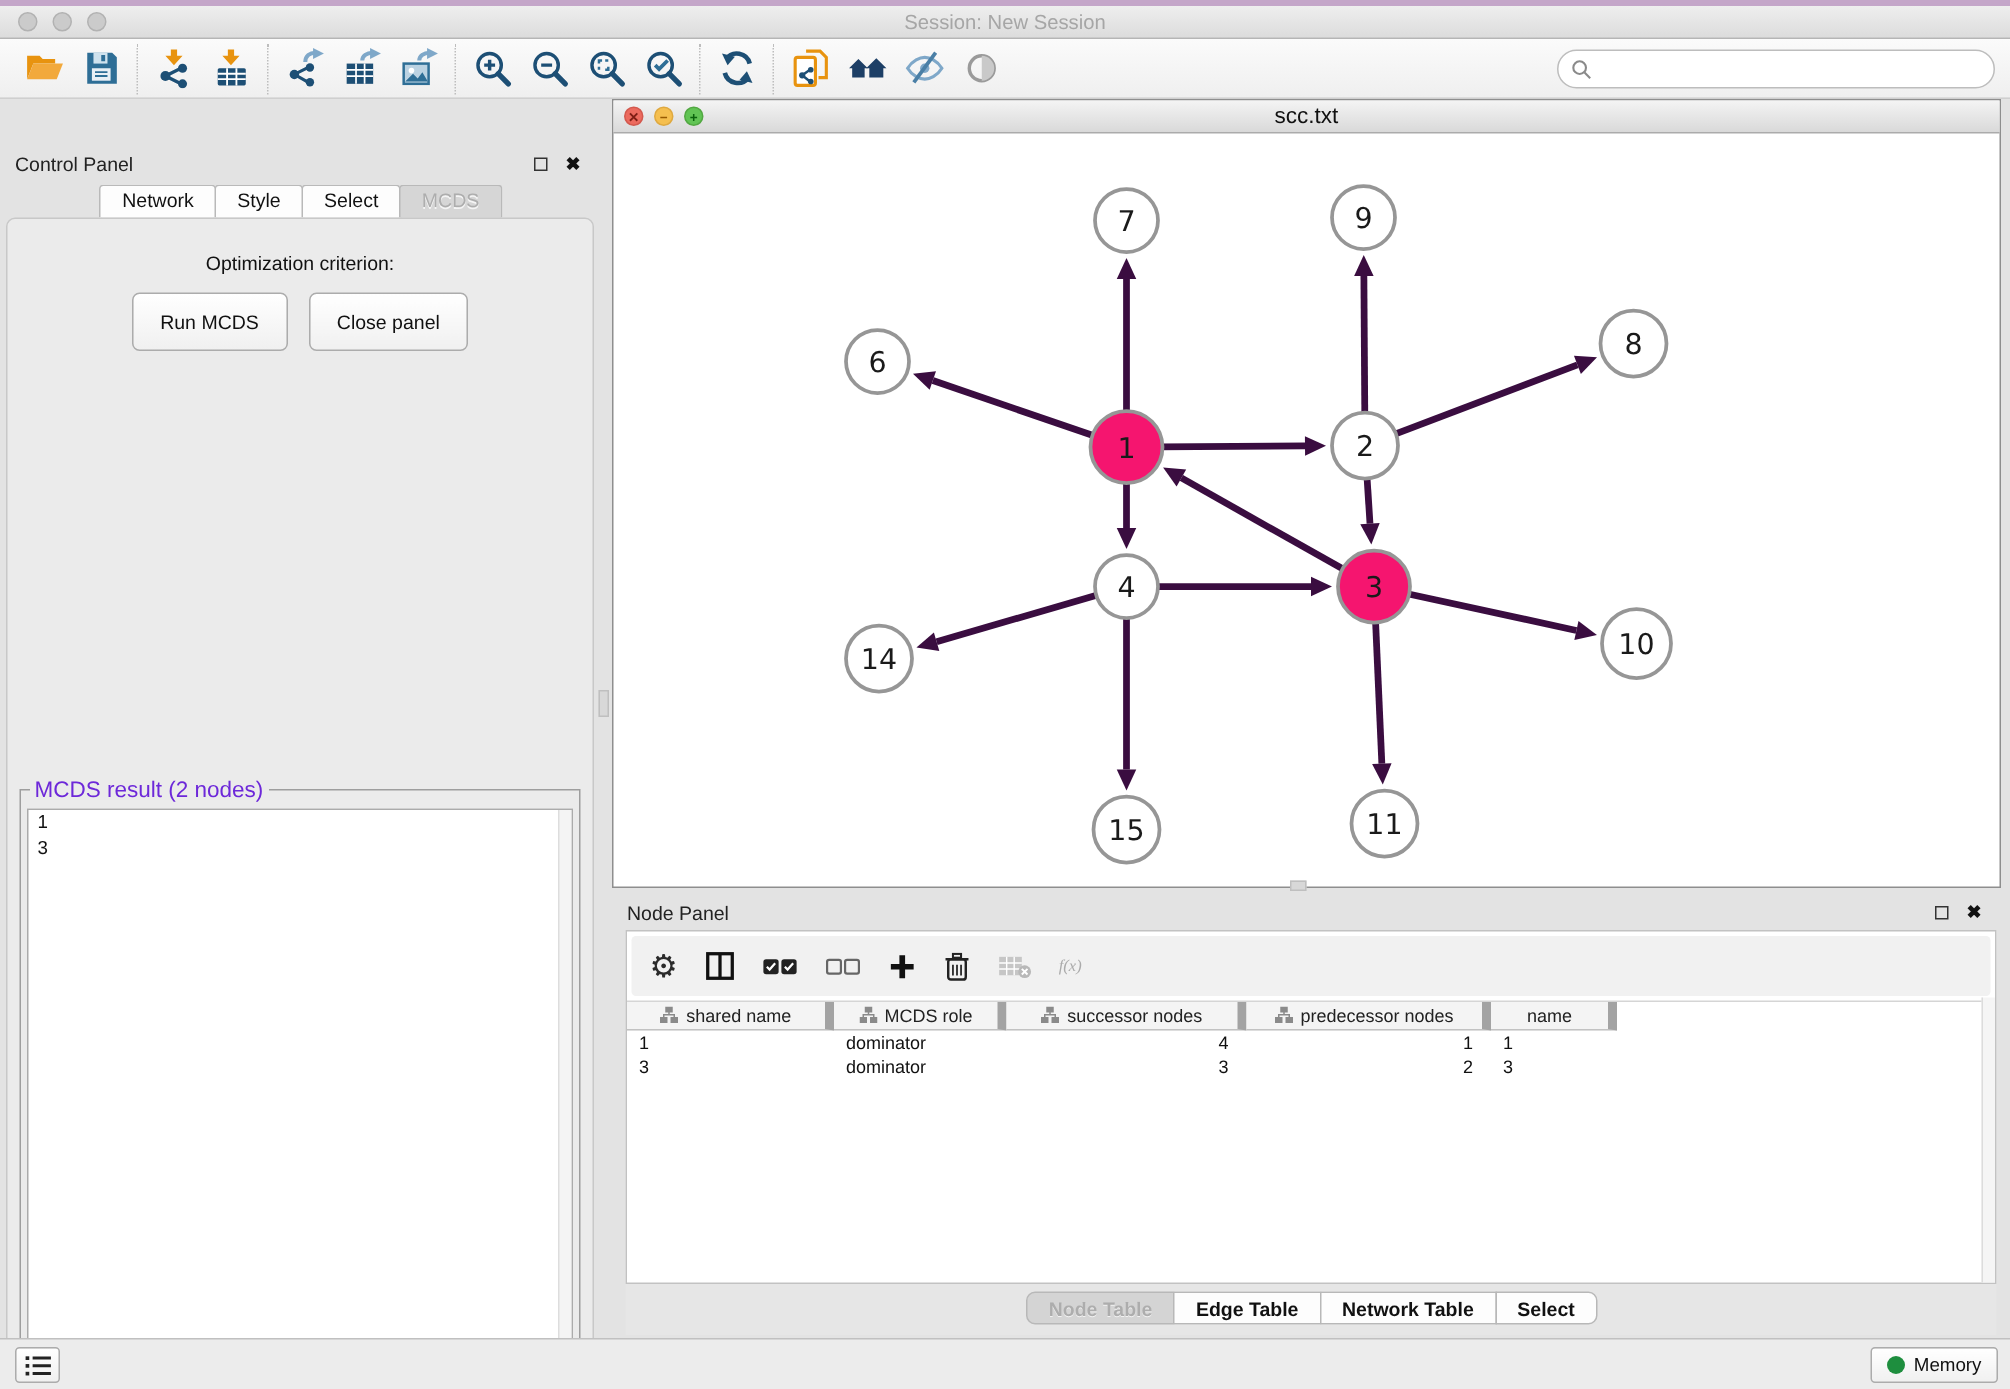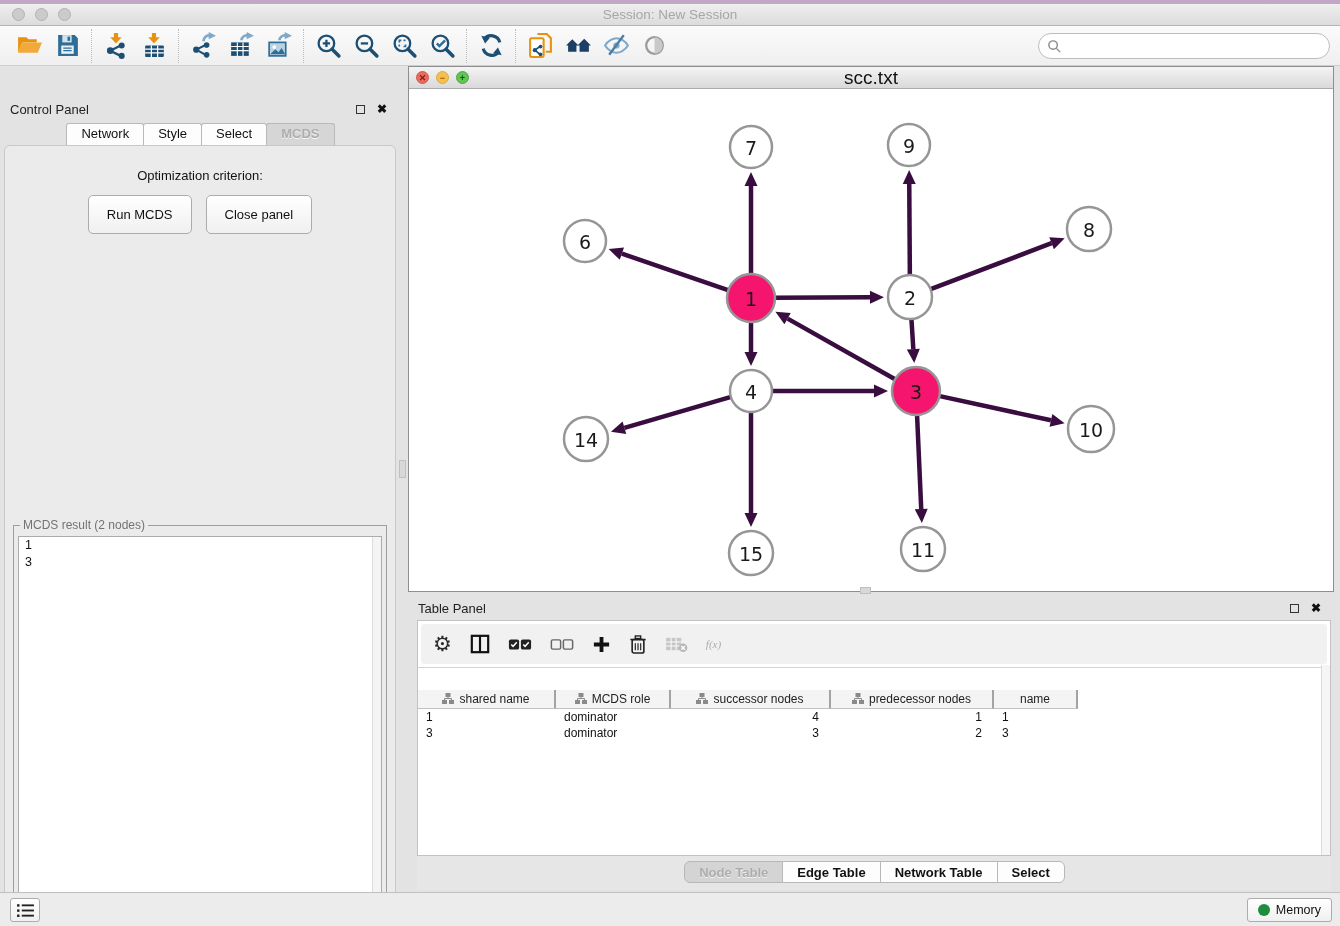--- a/index.html
+++ b/index.html
@@ -32,71 +32,71 @@
   
   .control-panel { position:absolute; left:0; top:66px; width:400px; height:826px;margin-top:29px; }
   .panel-header { height:28px; display:flex; align-items:center; padding:0 10px; font-size:13px; color:#222; }
   .panel-header .spacer { flex:1; }
   .wbtn { width:16px; height:16px; margin-left:6px; display:flex; align-items:center; justify-content:center;
     font-size:12px; color:#111; font-weight:bold; }
   .float-glyph { width:9px; height:9px; border:1.5px solid #333; }
   .cp-tabs { display:flex; justify-content:center; height:22px; }
   .cp-tab { padding:2px 14px; font-size:13px; background:#FDFDFD; border:1px solid #B9B9B9;
     border-bottom:none; margin-right:-1px; border-radius:3px 3px 0 0; color:#111; }
-  .cp-tab.selected { background:#D6D6D6; color:#ADADAD; text-shadow:0 1px 0 #F5F5F5;font-weight:bold; }
+  .cp-tab.selected { background:#D6D6D6; color:#ADADAD; text-shadow:0 1px 0 #F5F5F5; }
   .cp-body { position:absolute; left:4px; top:50px; width:392px; height:768px;
     background:#EBEBEB; border:1px solid #C8C8C8; border-radius:6px; }
   .opt-label { margin-top:22px; text-align:center; font-size:13px; color:#111; }
   .dropdown { position:relative; margin:12px auto 0; width:310px; height:24px; background:#fff;
     border:1px solid #ACACAC; border-radius:4px; display:flex; align-items:center; padding:0 22px 0 10px;
     font-size:13px; color:#111; }
   .spinner { position:absolute; right:7px; top:4px; display:flex; flex-direction:column; gap:2px; }
   .spinner i { width:0; height:0; border-left:4px solid transparent; border-right:4px solid transparent; display:block; }
   .spinner .up { border-bottom:5px solid #444; }
   .spinner .dn { border-top:5px solid #444; }
   .cp-buttons { margin-top:12px; display:flex; justify-content:center; gap:14px; }
   .cp-buttons button { height:39px; padding:0 18px; font-size:13px; color:#111;
     background:linear-gradient(#FFFFFF,#F0F0F0); border:1px solid #ACACAC; border-radius:5px;
     font-family:"Liberation Sans", sans-serif; }
   .result-fieldset { position:absolute; left:8px; top:372px; width:374px; height:380px;
     border:1px solid #9E9E9E; padding:4px; }
-  .result-fieldset legend { font-size:12px; color:#737373; padding:0 3px; margin-left:2px; }
+  .result-fieldset legend { font-size:15px; color:#6d28d9; padding:0 3px; margin-left:2px; }
   .result-list { position:relative; width:100%; height:100%; background:#fff; border:1px solid #ABABAB; overflow:hidden; }
   .result-item { font-size:12.5px; color:#111; padding:1px 0 1px 6px; line-height:15px; }
   .result-scroll { position:absolute; right:0; top:0; width:9px; height:100%; background:#F4F4F4; border-left:1px solid #DDD; }
   
   .vsplit-grip { position:absolute; left:399px; top:460px; width:7px; height:18px;
     background:#D8D8D8; border:1px solid #BFBFBF; }
   .hsplit-grip { position:absolute; left:860px; top:587px; width:11px; height:7px;
     background:#D8D8D8; border:1px solid #BFBFBF; }
   
   .net-window { position:absolute; left:408px; top:66px; width:926px; height:526px;
     border:1px solid #8E8E8E; background:#fff; }
   .net-titlebar { height:22px; background:linear-gradient(#F4F4F4,#D9D9D9); border-bottom:1px solid #ABABAB;
     position:relative; display:flex; align-items:center; }
   .mac { width:13px; height:13px; border-radius:50%; margin-left:7px; font-size:9px; line-height:12px;
     text-align:center; font-weight:bold; }
   .mac.red { background:#EC6A5E; border:1px solid #D3594E; color:#7E1D14; }
   .mac.yellow { background:#F5BF4F; border:1px solid #DFA940; color:#985A00; }
   .mac.green { background:#61C454; border:1px solid #52A842; color:#0A630C; }
-  .net-title { position:absolute; left:0; width:100%; text-align:center; font-size:19px; color:#111; }
+  .net-title { position:absolute; left:0; width:100%; text-align:center; font-size:15px; color:#111; }
   #graph-svg { display:block; }
   .node-label { font-family:"DejaVu Sans", sans-serif; font-size:19px; fill:#1A1A1A; }
   
   .table-panel { position:absolute; left:408px; top:594px; width:926px; height:296px; }
   .tp-box { position:absolute; left:9px; top:26px; width:914px; height:236px;
     background:#fff; border:1px solid #C2C2C2; }
   .tp-toolbar { height:40px; margin:3px; background:#F1F1F1; border-radius:3px;
     display:flex; align-items:center; padding-left:12px; gap:18px; }
   .tpbtn { display:flex; align-items:center; justify-content:center; height:26px; }
   .gear-glyph { font-family:"DejaVu Sans", sans-serif; font-size:21px; color:#2B2B2B; line-height:22px; }
   .fx-glyph { font-family:"Liberation Serif", serif; font-style:italic; font-size:11px; color:#ABABAB; }
   .tp-header { display:flex; border-top:1px solid #D5D5D5; }
-  .th { height:19px; background:#F4F4F4; border-right:2px solid #a3a3a3; border-bottom:1px solid #C2C2C2;
-    display:flex; align-items:center; justify-content:center; gap:5px; font-size:12px; color:#222;margin-top:22px; }
+  .th { height:19px; background:#F4F4F4; border-right:6px solid #a3a3a3; border-bottom:1px solid #C2C2C2;
+    display:flex; align-items:center; justify-content:center; gap:5px; font-size:12px; color:#222; }
   .tr { display:flex; }
   .td { height:16px; font-size:12px; color:#111; padding:1px 12px 0 8px; }
   .tp-vscroll { position:absolute; right:0; top:44px; width:9px; bottom:0; background:#F5F5F5; border-left:1px solid #DCDCDC; }
   .tp-tabstrip { position:absolute; left:9px; top:262px; width:914px; height:34px; background:#E6E6E6;
     display:flex; align-items:flex-start; justify-content:center; padding-top:5px; }
   .tp-tab { height:22px; padding:3px 14px; font-size:13px; font-weight:600; background:#FDFDFD;
     border:1px solid #B8B8B8; margin-right:-1px; color:#111; }
   .tp-tab:first-child { border-radius:6px 0 0 6px; }
   .tp-tab:last-child { border-radius:0 6px 6px 0; }
   .tp-tab.selected { background:#D4D4D4; color:#ADADAD; text-shadow:0 1px 0 #F2F2F2; }
@@ -355,21 +355,21 @@
       <text x="177" y="351" text-anchor="middle" dominant-baseline="central" class="node-label">14</text>
       <circle cx="342" cy="464" r="22" fill="#FFFFFF" stroke="#969696" stroke-width="2.5"></circle>
       <text x="342" y="465" text-anchor="middle" dominant-baseline="central" class="node-label">15</text>
     </svg>
 </div>
 
 <div class="hsplit-grip"></div>
 
 <div class="table-panel">
   <div class="panel-header">
-    <span>Table Panel</span>
+    <span>Node Panel</span>
     <span class="spacer"></span>
     <span class="wbtn">
         <span class="float-glyph"></span>
       </span>
     <span class="wbtn">✖</span>
   </div>
   <div class="tp-box">
     <div class="tp-toolbar">
       <span class="tpbtn">
           <span class="gear-glyph">⚙</span>

